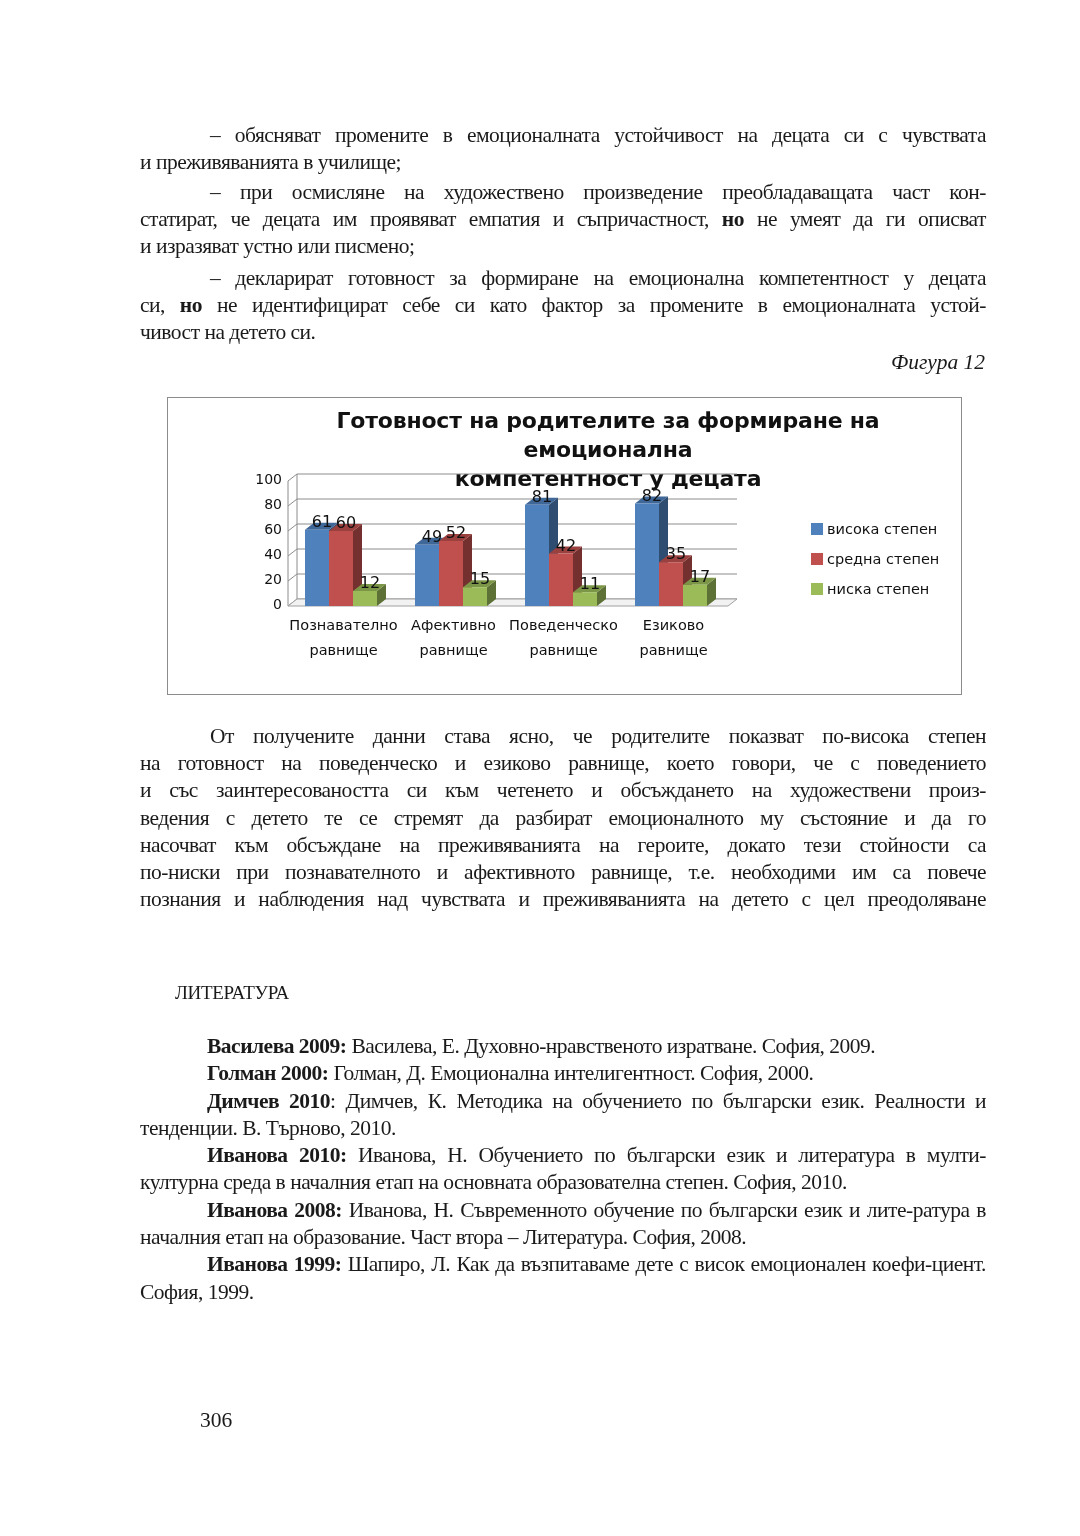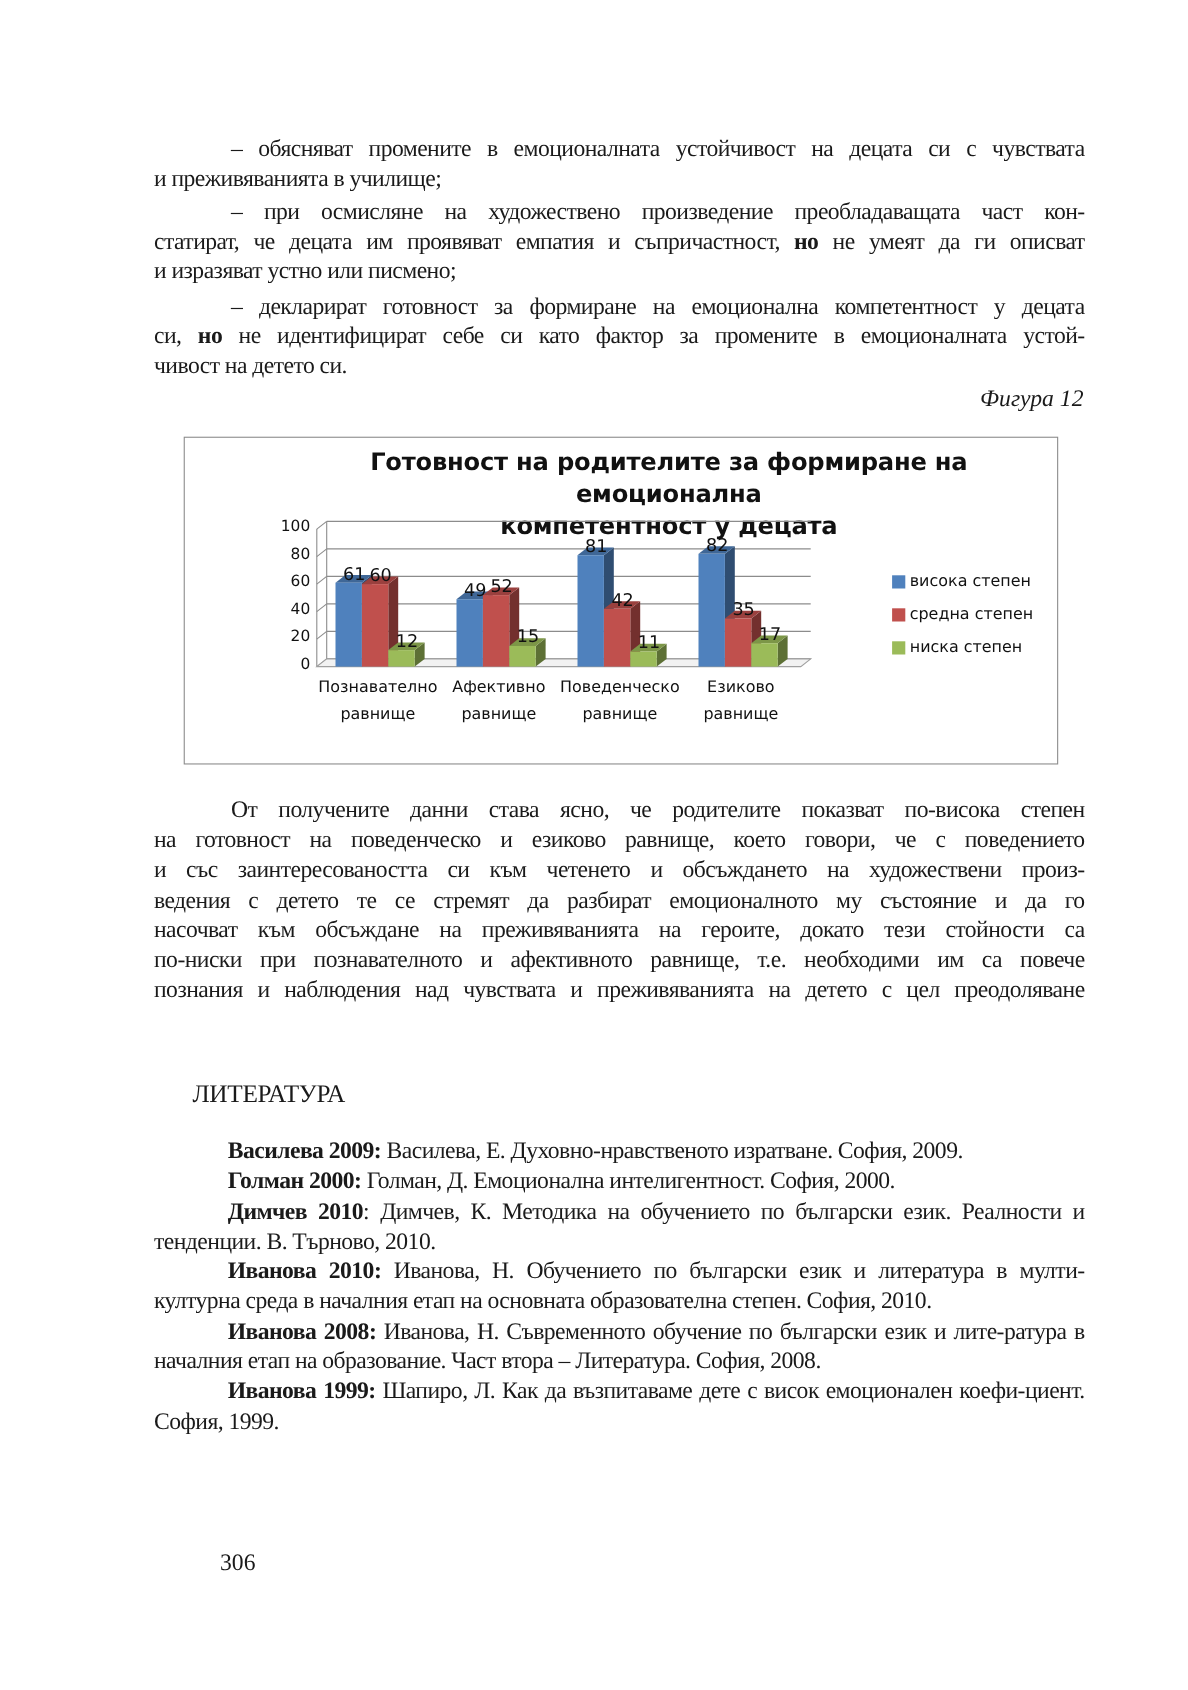--- a/index.html
+++ b/index.html
@@ -20,21 +20,21 @@
   .ytick { position:absolute; font-family:"DejaVu Sans", sans-serif; font-size:14px; color:#111;
            text-align:right; width:40px; }
   .xlabel { position:absolute; font-family:"DejaVu Sans", sans-serif; font-size:14.5px;
             line-height:25px; color:#111; text-align:center; width:115px; }
   .dlabel { position:absolute; font-family:"DejaVu Sans", sans-serif; font-size:16px; color:#111;
             width:30px; text-align:center; }
   .legend { position:absolute; left:643px; top:116px; font-family:"DejaVu Sans", sans-serif;
             font-size:14.5px; color:#111; }
   .legend-item { height:30px; display:flex; align-items:center; }
   .swatch { width:12px; height:12px; margin-right:4px; }
-  .heading { position:absolute; left:175px; top:982px; font-size:23px; letter-spacing:-0.3px; }
+  .heading { position:absolute; left:175px; top:982px; font-size:19px; letter-spacing:-0.3px; }
   .refs { position:absolute; left:140px; top:1033px; width:846px; font-size:21.5px;
           line-height:27.3px; letter-spacing:-0.5px; }
   .ref { text-align:justify; }
   .page-num { position:absolute; left:200px; top:1408px; font-size:21.5px; }
 </style>
 </head>
 <body>
 
 <div class="para" style="top:122px;">
   <div class="justify-last"><span class="ind"></span><span>– обясняват промените в емоционалната устойчивост на децата си с чувствата</span></div>

